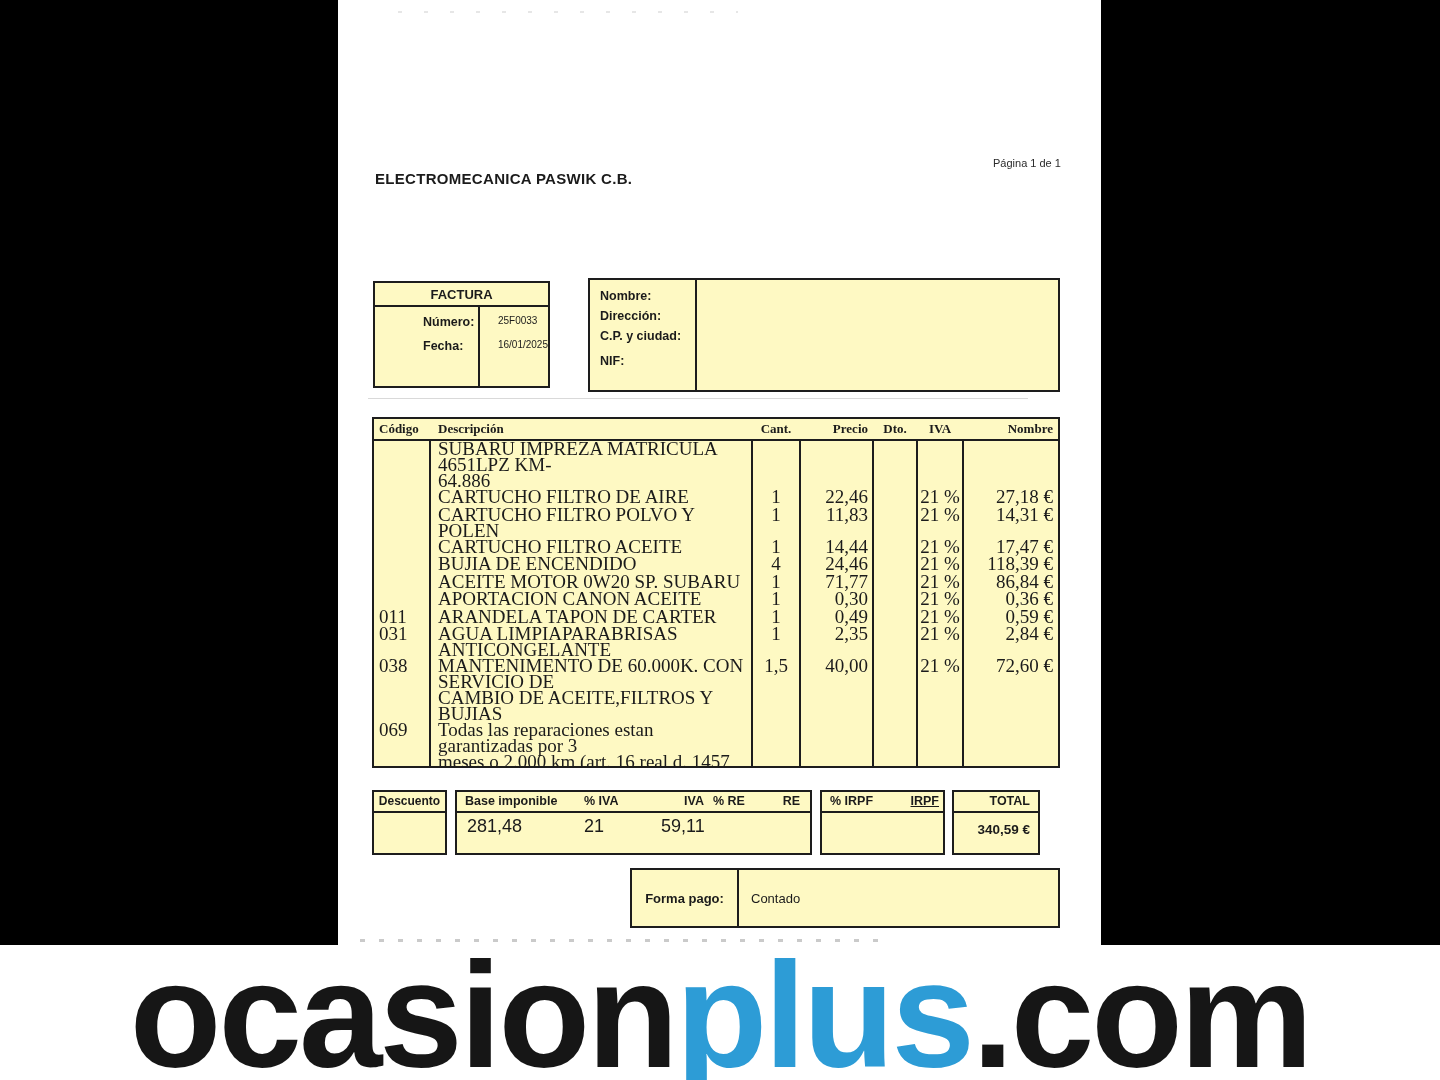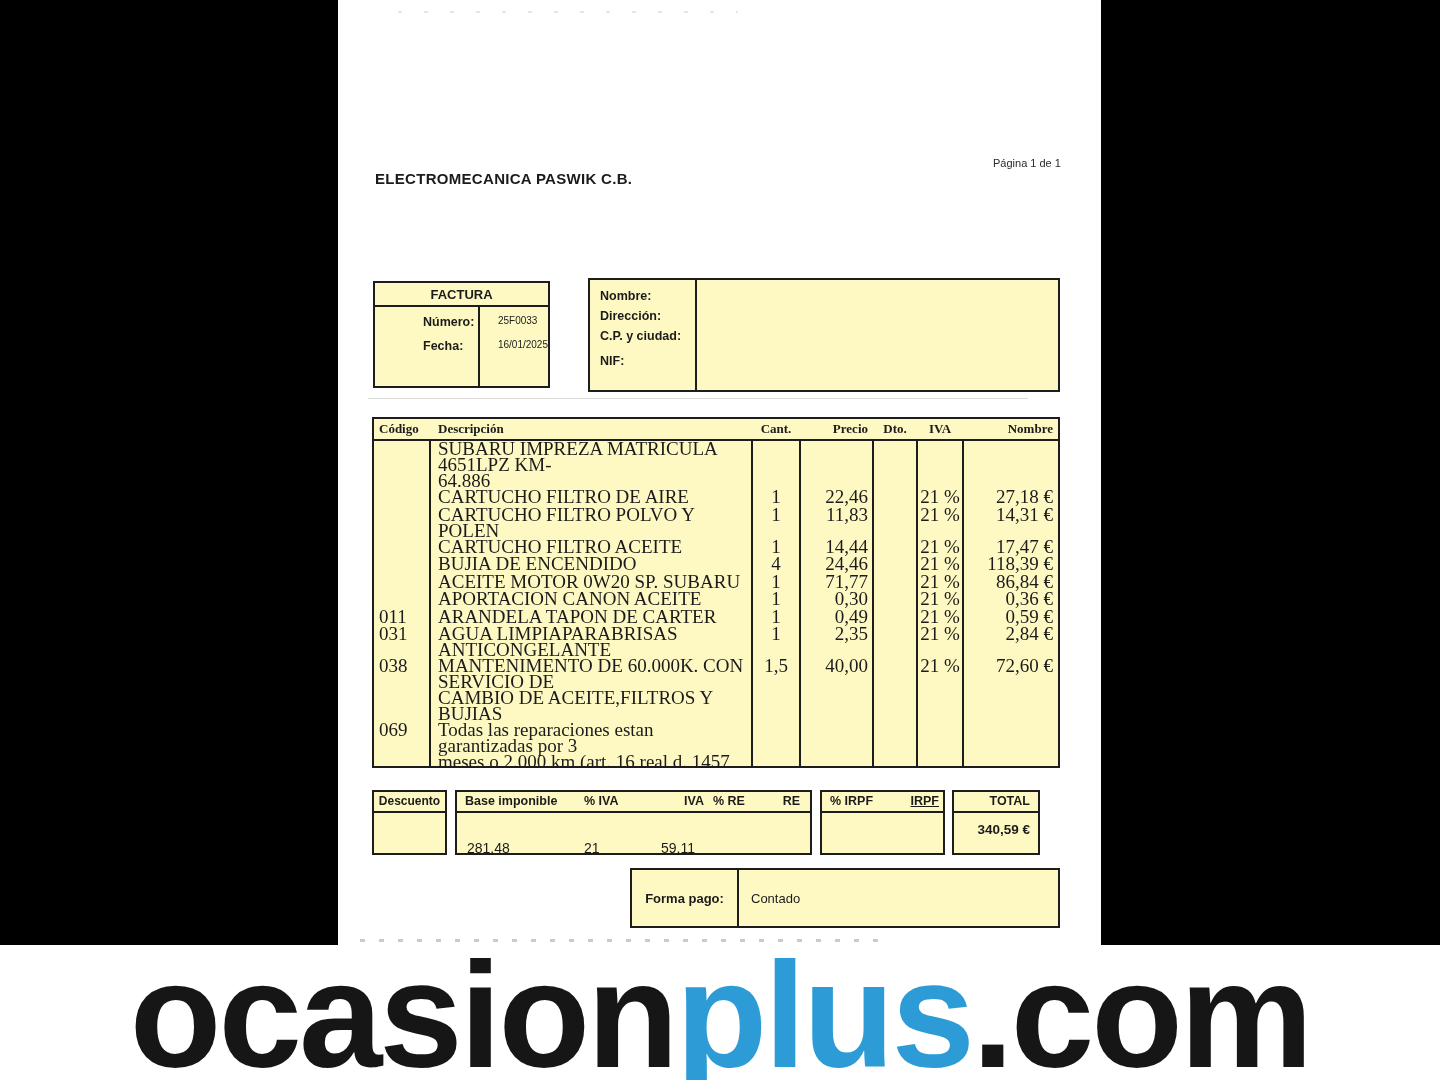--- a/index.html
+++ b/index.html
@@ -65,21 +65,21 @@
   .descuento-box .hd { height:21px; border-bottom:2px solid #1d1d1d; font-weight:bold; font-size:12px; text-align:center; line-height:19px; }
 
   .base-box { left:117px; top:790px; width:357px; height:65px; }
   .base-box .hd, .irpf-box .hd, .total-box .hd { position:relative; height:21px; border-bottom:2px solid #1d1d1d; font-weight:bold; font-size:12.5px; line-height:19px; }
   .base-box .hd span, .base-box .vals span, .irpf-box .hd span { position:absolute; }
   .bh-bi  { left:8px; }
   .bh-piva{ left:127px; }
   .bh-iva { left:200px; width:47px; text-align:right; }
   .bh-pre { left:256px; }
   .bh-re  { right:10px; }
-  .base-box .vals { position:relative; height:40px; font-size:14px;margin-top:24px; }
+  .base-box .vals { position:relative; height:40px; font-size:18px; }
   .bv-bi  { left:10px; top:3px; }
   .bv-piva{ left:127px; top:3px; }
   .bv-iva { left:204px; top:3px; }
 
   .irpf-box { left:482px; top:790px; width:125px; height:65px; }
   .ih-pirpf { left:8px; }
   .ih-irpf  { right:4px;text-decoration:underline; }
 
   .total-box { left:614px; top:790px; width:88px; height:65px; }
   .total-box .hd { text-align:right; padding-right:8px; }

